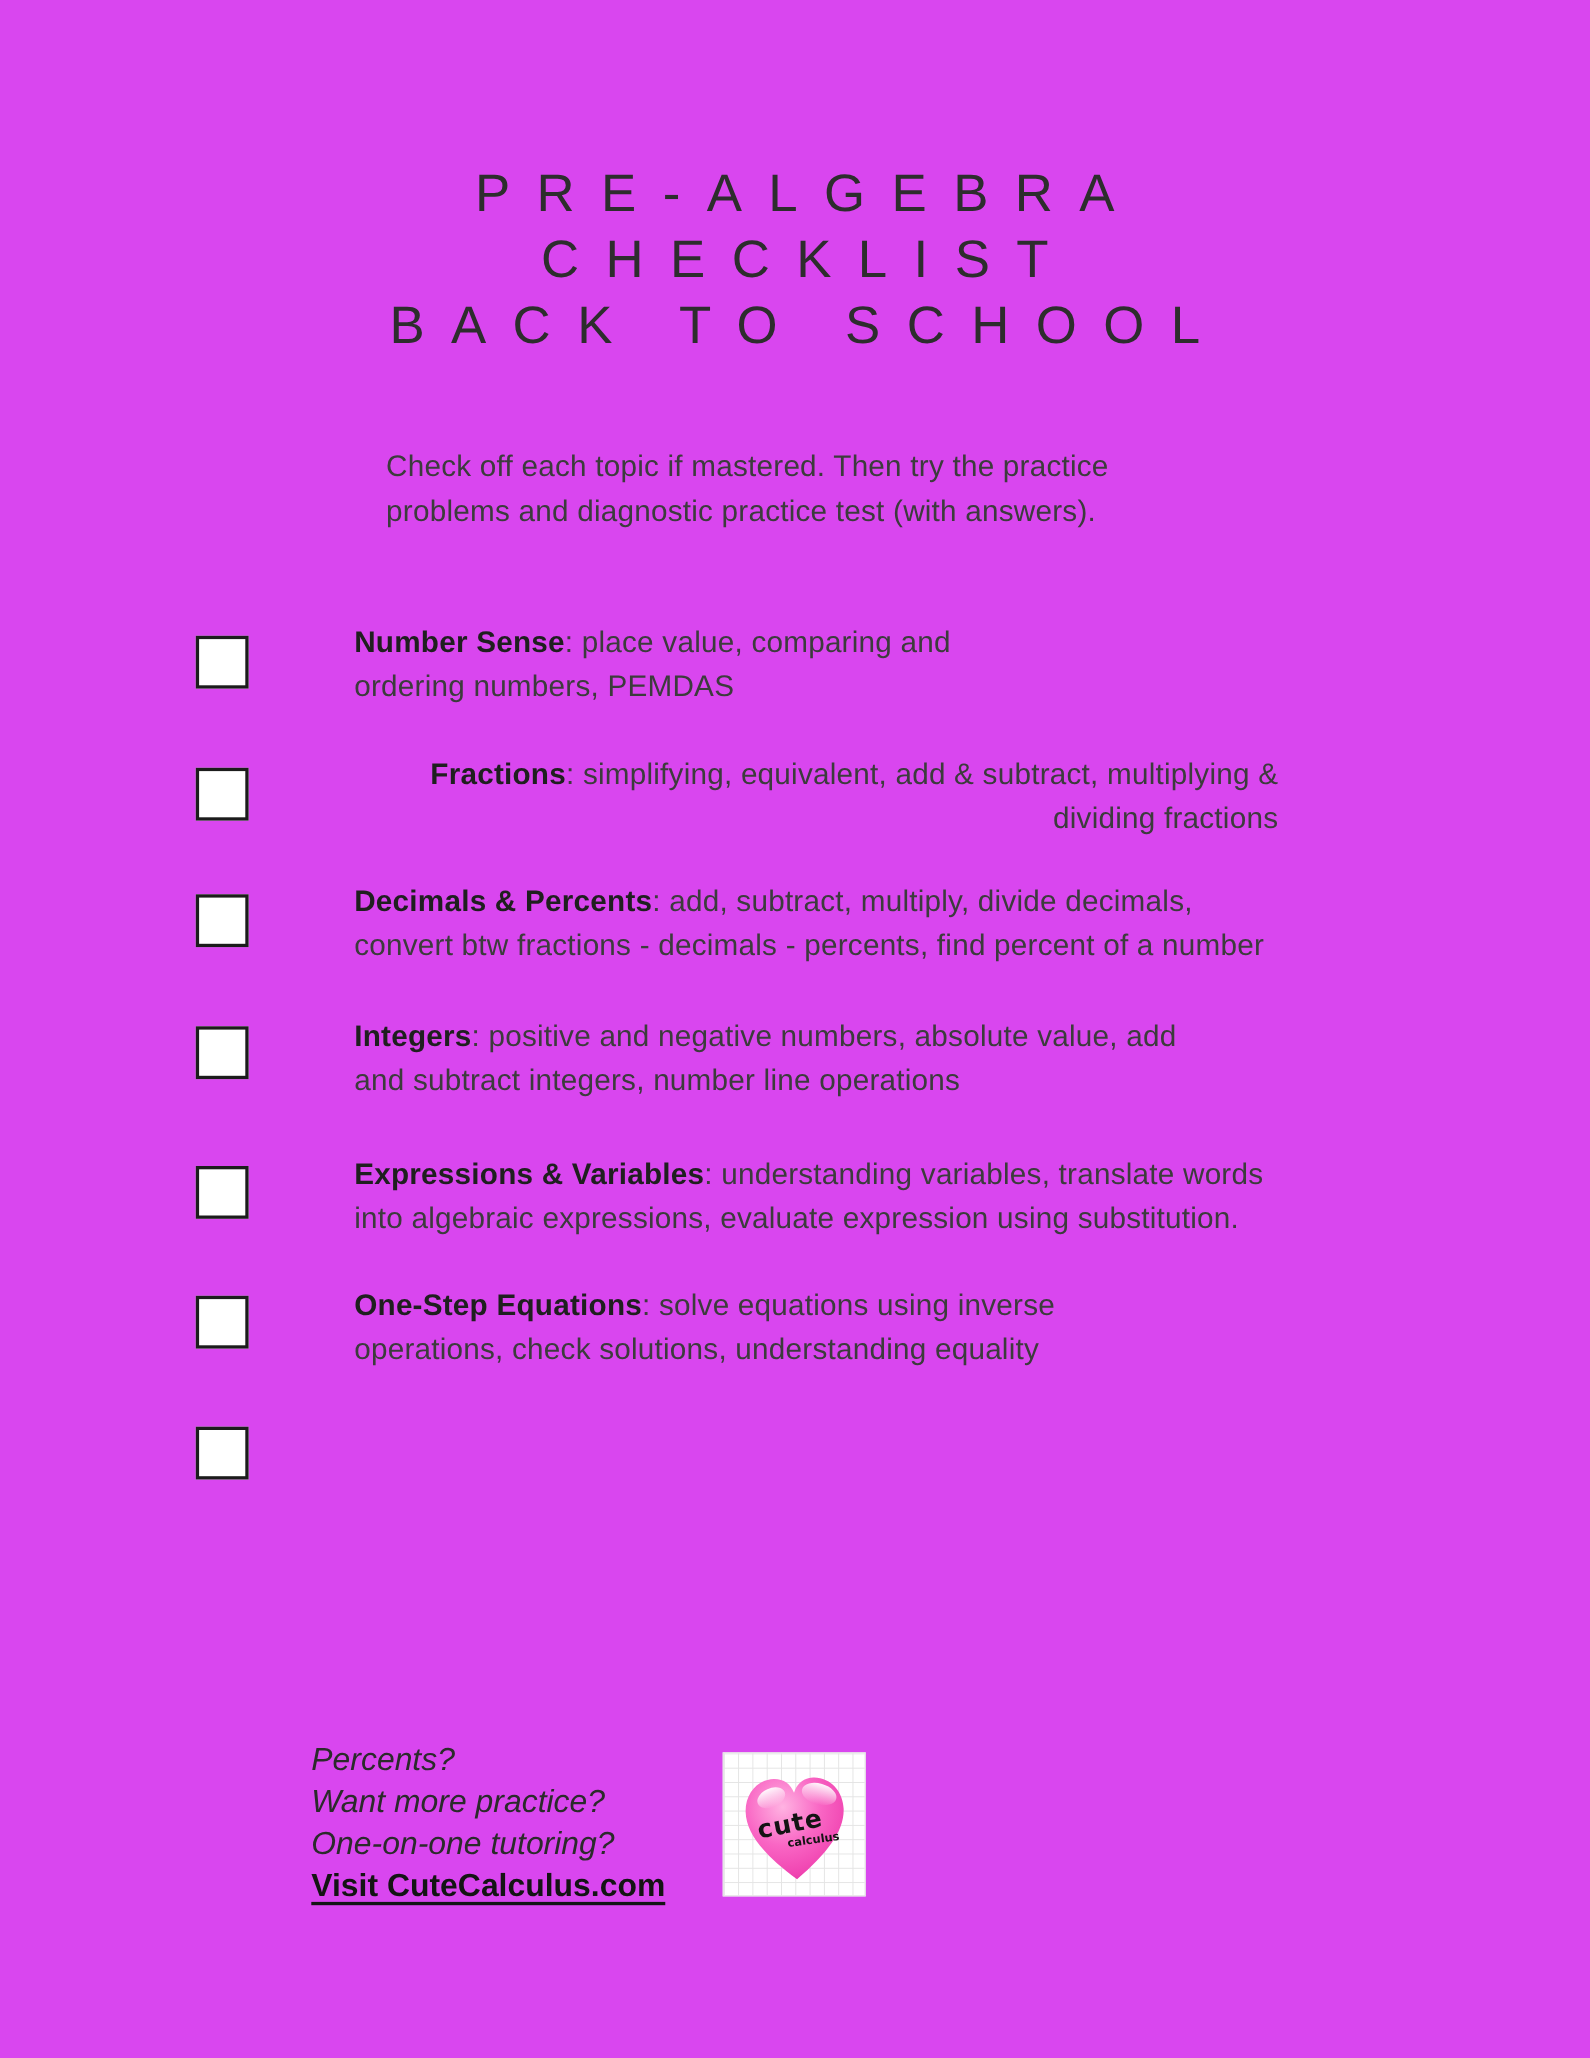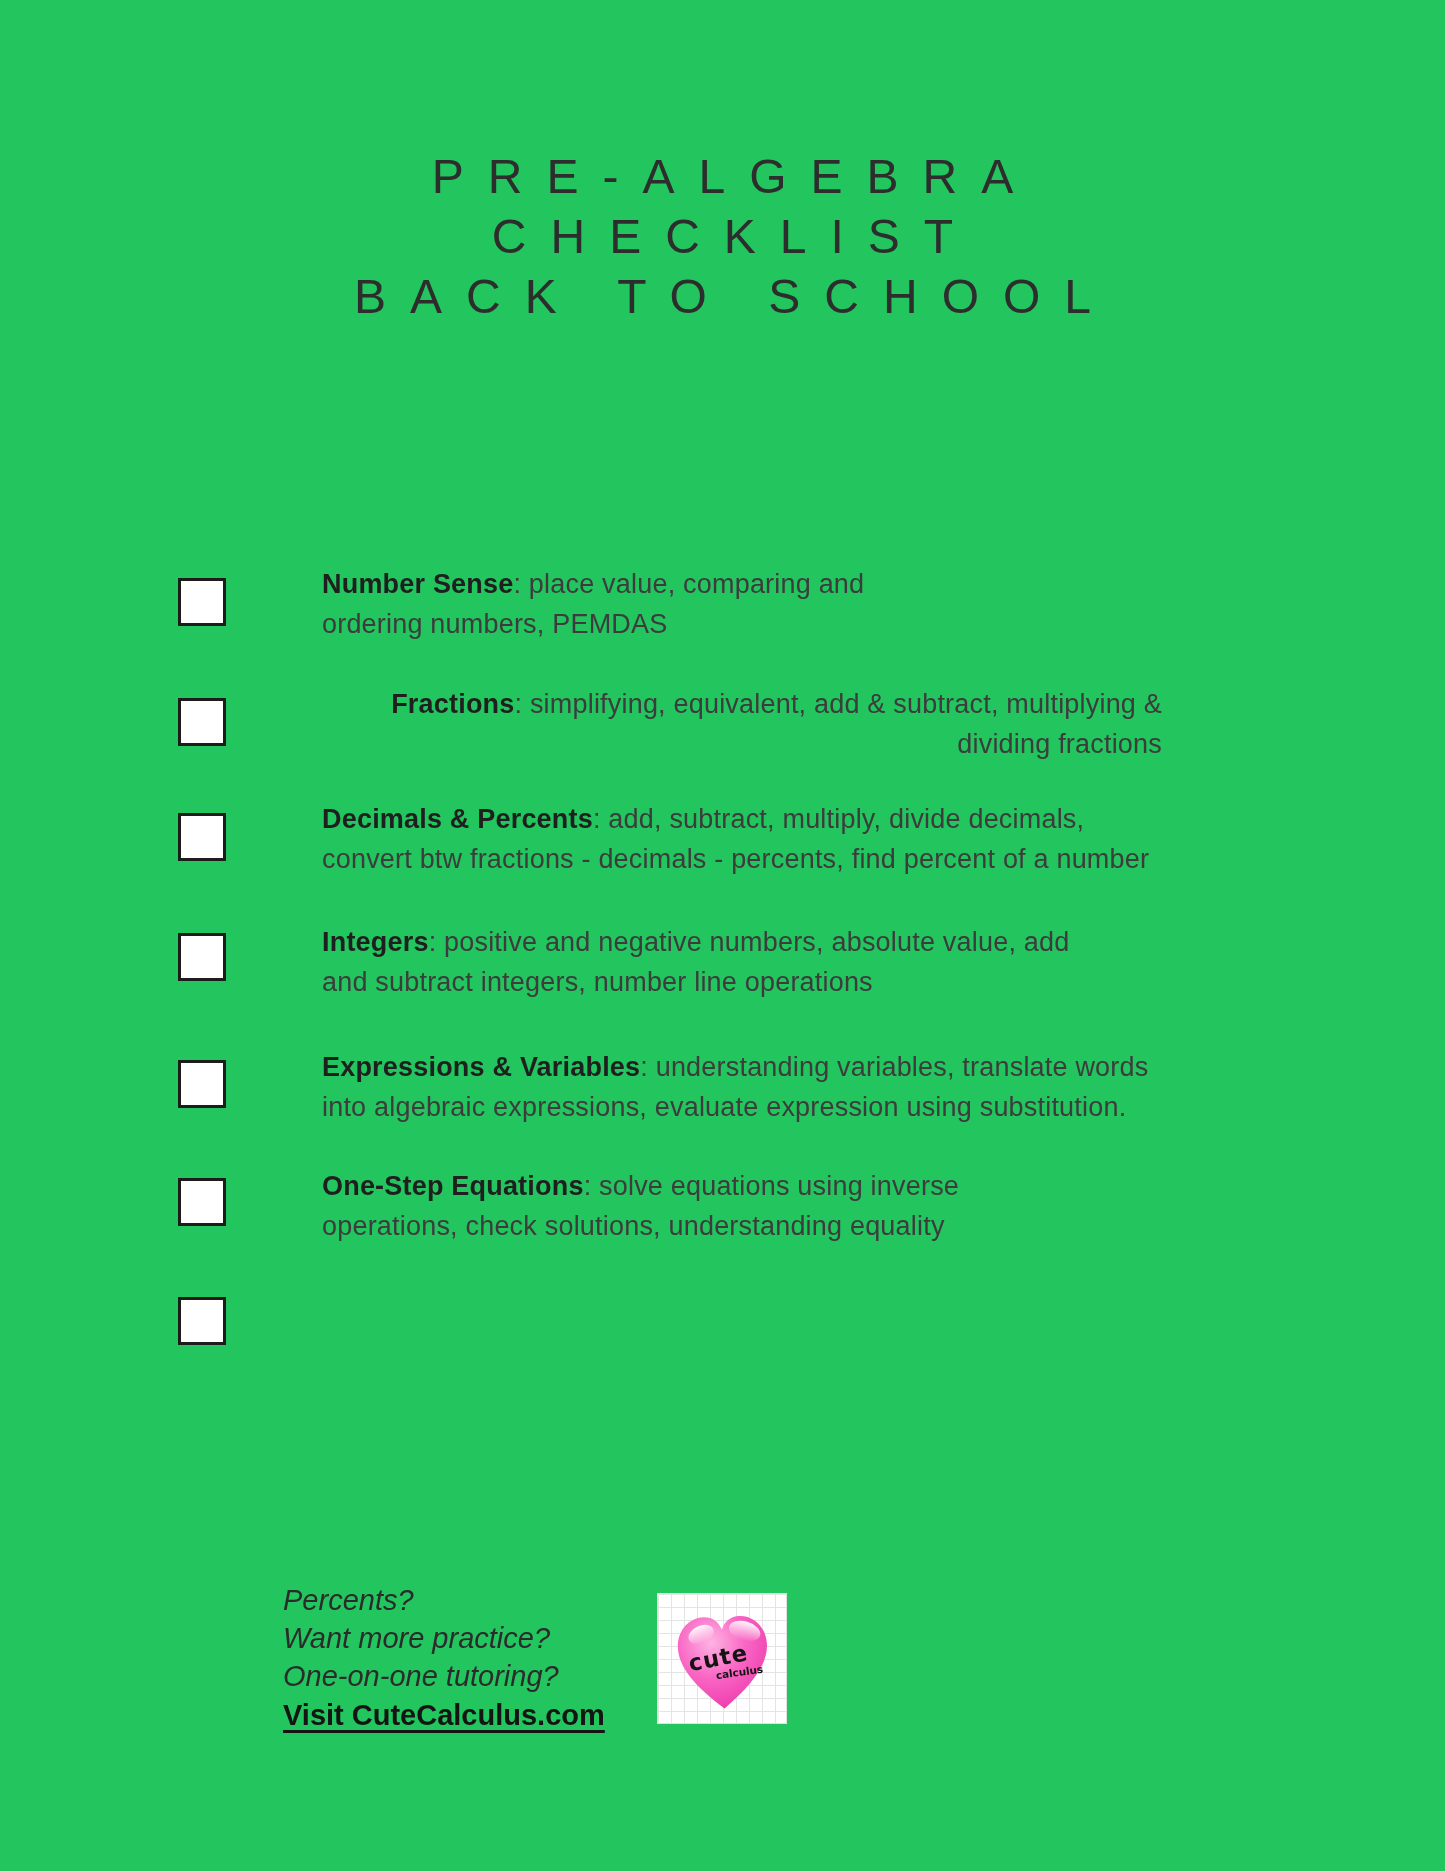--- a/index.html
+++ b/index.html
@@ -1,21 +1,21 @@
 <!DOCTYPE html>
 <html><head>
 <meta charset="utf-8">
 <style>
   * { margin: 0; padding: 0; box-sizing: border-box; }
   html, body { background: #ffffff; }
   .page {
     position: relative;
     width: 1445px;
     height: 1871px;
-    background: #22c55e;
+    background: #d946ef;
     font-family: "Liberation Sans", sans-serif;
     color: #3f3f3f;
     overflow: hidden;
   }
   
   .title-block {
     position: absolute;
     top: 147px;
     left: 0;
     width: 100%;
@@ -99,20 +99,24 @@
 <body>
 
 <div class="page">
 
   <div class="title-block">
     <div class="title-line">PRE-ALGEBRA</div>
     <div class="title-line">CHECKLIST</div>
     <div class="title-line">BACK TO SCHOOL</div>
   </div>
 
+  <div class="intro">
+    <div>Check off each topic if mastered. Then try the practice</div>
+    <div>problems and diagnostic practice test (with answers).</div>
+  </div>
 
   <div class="checkbox" style="top:578px;"></div>
   <div class="item-text" style="top:564px; width:590px;">
     <b>Number Sense</b><span>: place value, comparing and ordering numbers, PEMDAS</span>
   </div>
 
   <div class="checkbox" style="top:698px;"></div>
   <div class="item-text" style="top:684px; width:840px;text-align:right;">
     <b>Fractions</b><span>: simplifying, equivalent, add &amp; subtract, multiplying &amp; dividing fractions</span>
   </div>

